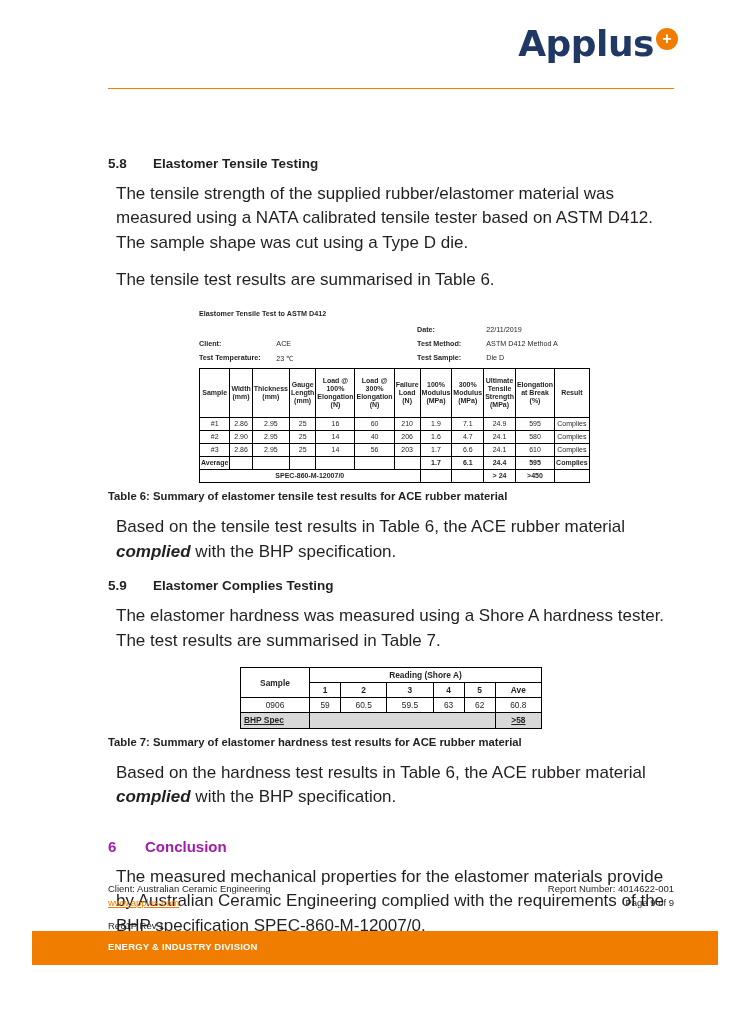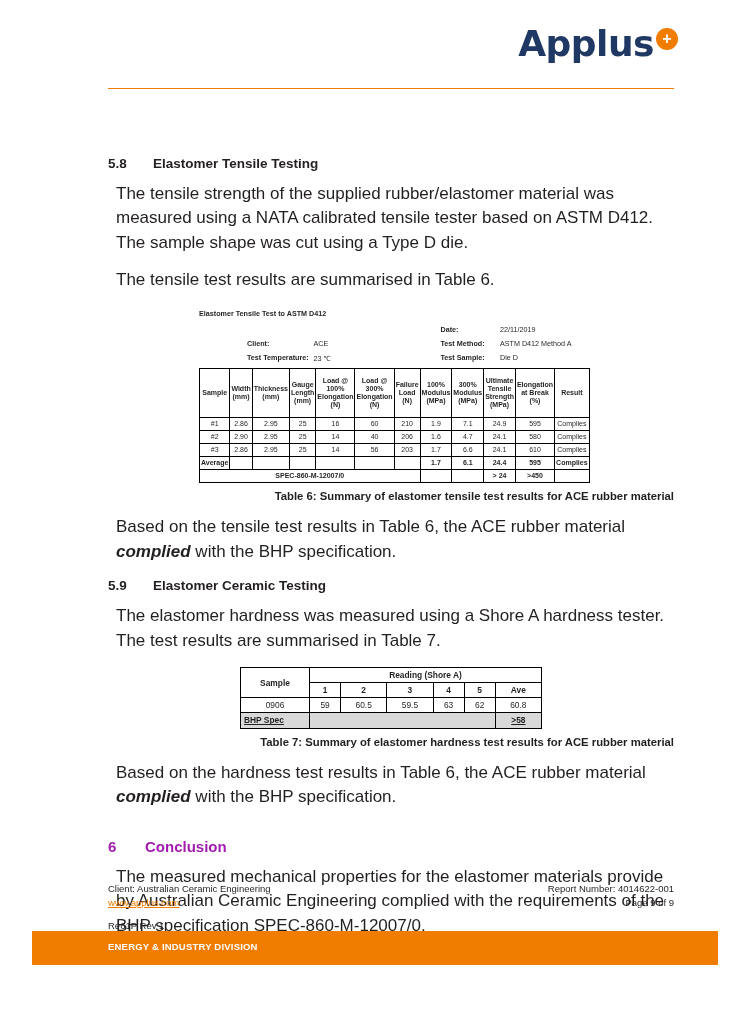--- a/index.html
+++ b/index.html
@@ -93,42 +93,41 @@
     margin: 0 0 13px 8px;
     color: #231f20;
   }
   p.body i.bold-italic {
     font-weight: bold;
     font-style: italic;
   }
   .caption {
     font-size: 11.3px;
     font-weight: bold;
-    text-align: right;
+    text-align: left;
     margin: 7px 0 13px 0;
   }
   
   .tensile-block {
     margin: 16px auto 0 auto;
     width: 384px;
   }
   .meta-title {
     font-size: 7.2px;
     font-weight: bold;
     margin-bottom: 7px;
   }
   .meta-row {
     display: flex;
     margin-bottom: 5px;
     font-size: 7.2px;
   }
   .meta-row .lbl {
     width: 96px;
     font-weight: bold;
-    margin-left: 48px;
   }
   .meta-row .val {
     width: 120px;
   }
   .meta-row .lbl2 {
     width: 86px;
     font-weight: bold;
     padding-left: 44px;
   }
   .meta-row .val2 {
@@ -372,21 +371,21 @@
           </tr>
         </tbody>
       </table>
     </div>
 
     <div class="caption">Table 6: Summary of elastomer tensile test results for ACE rubber material</div>
 
     <p class="body"><span>Based on the tensile test results in Table 6, the ACE rubber material </span><i class="bold-italic">complied</i><span> with the BHP specification.</span></p>
 
     <h2 class="section">
-      <span class="num">5.9</span><span>Elastomer Ceramic Testing</span>
+      <span class="num">5.9</span><span>Elastomer Complies Testing</span>
     </h2>
     <p class="body">The elastomer hardness was measured using a Shore A hardness tester. The test results are summarised in Table 7.</p>
 
     <div class="hardness-block">
       <table class="hard">
         <thead>
           <tr>
             <th class="sample-head" rowspan="2">Sample</th>
             <th colspan="6">Reading (Shore A)</th>
           </tr>

